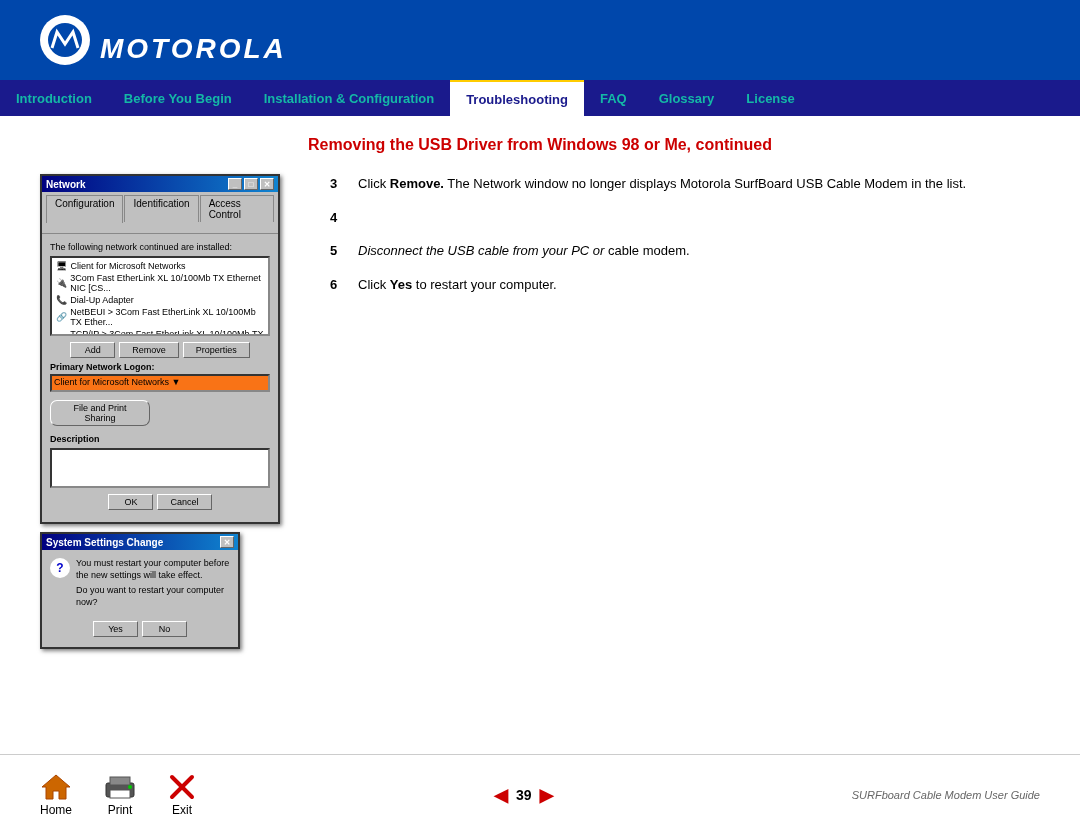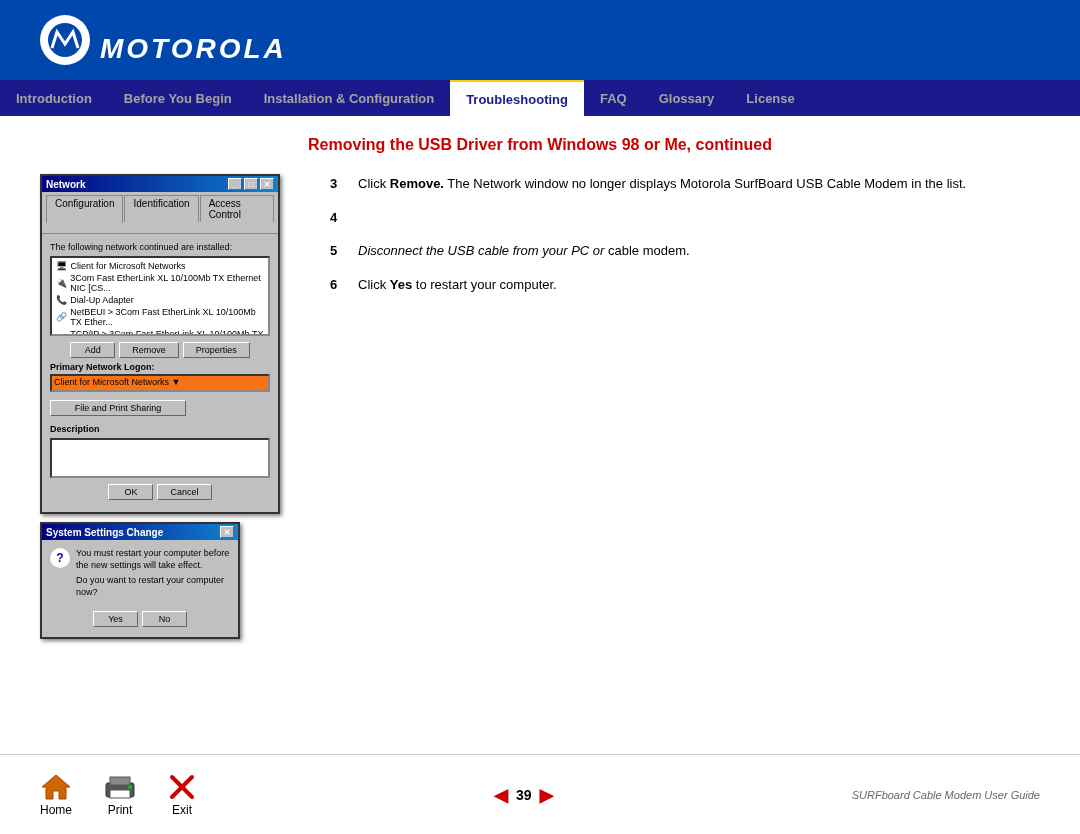--- a/index.html
+++ b/index.html
@@ -50,21 +50,21 @@
 
     
     .nav-bar {
       background: #1a1a8c;
       height: 36px;
       display: flex;
       align-items: stretch;
     }
 
     .nav-item {
-      color: #a3a3a3;
+      color: #14b8a6;
       font-size: 13px;
       font-weight: bold;
       padding: 0 16px;
       display: flex;
       align-items: center;
       cursor: pointer;
       white-space: nowrap;
     }
 
     .nav-item.active {
@@ -453,21 +453,21 @@
               <span style="font-size:9px;">🔗</span> TCP/IP &gt; 3Com Fast EtherLink XL 10/100Mb TX Etherne...
             </div>
           </div>
           <div class="dialog-buttons">
             <div class="win-button">Add</div>
             <div class="win-button">Remove</div>
             <div class="win-button">Properties</div>
           </div>
           <div class="dialog-section-label">Primary Network Logon:</div>
           <div class="dialog-dropdown">Client for Microsoft Networks ▼</div>
-          <div class="win-button" style="width:136px; margin: 8px 0;">File and Print Sharing</div>
+          <div class="win-button" style="width:100px; margin: 8px 0; border-radius: 7px;">File and Print Sharing</div>
           <div class="dialog-section-label">Description</div>
           <div class="dialog-desc-box"></div>
           <div class="dialog-buttons" style="margin-top:6px;">
             <div class="win-button">OK</div>
             <div class="win-button">Cancel</div>
           </div>
         </div>
       </div>
 
       <div class="small-dialog">

